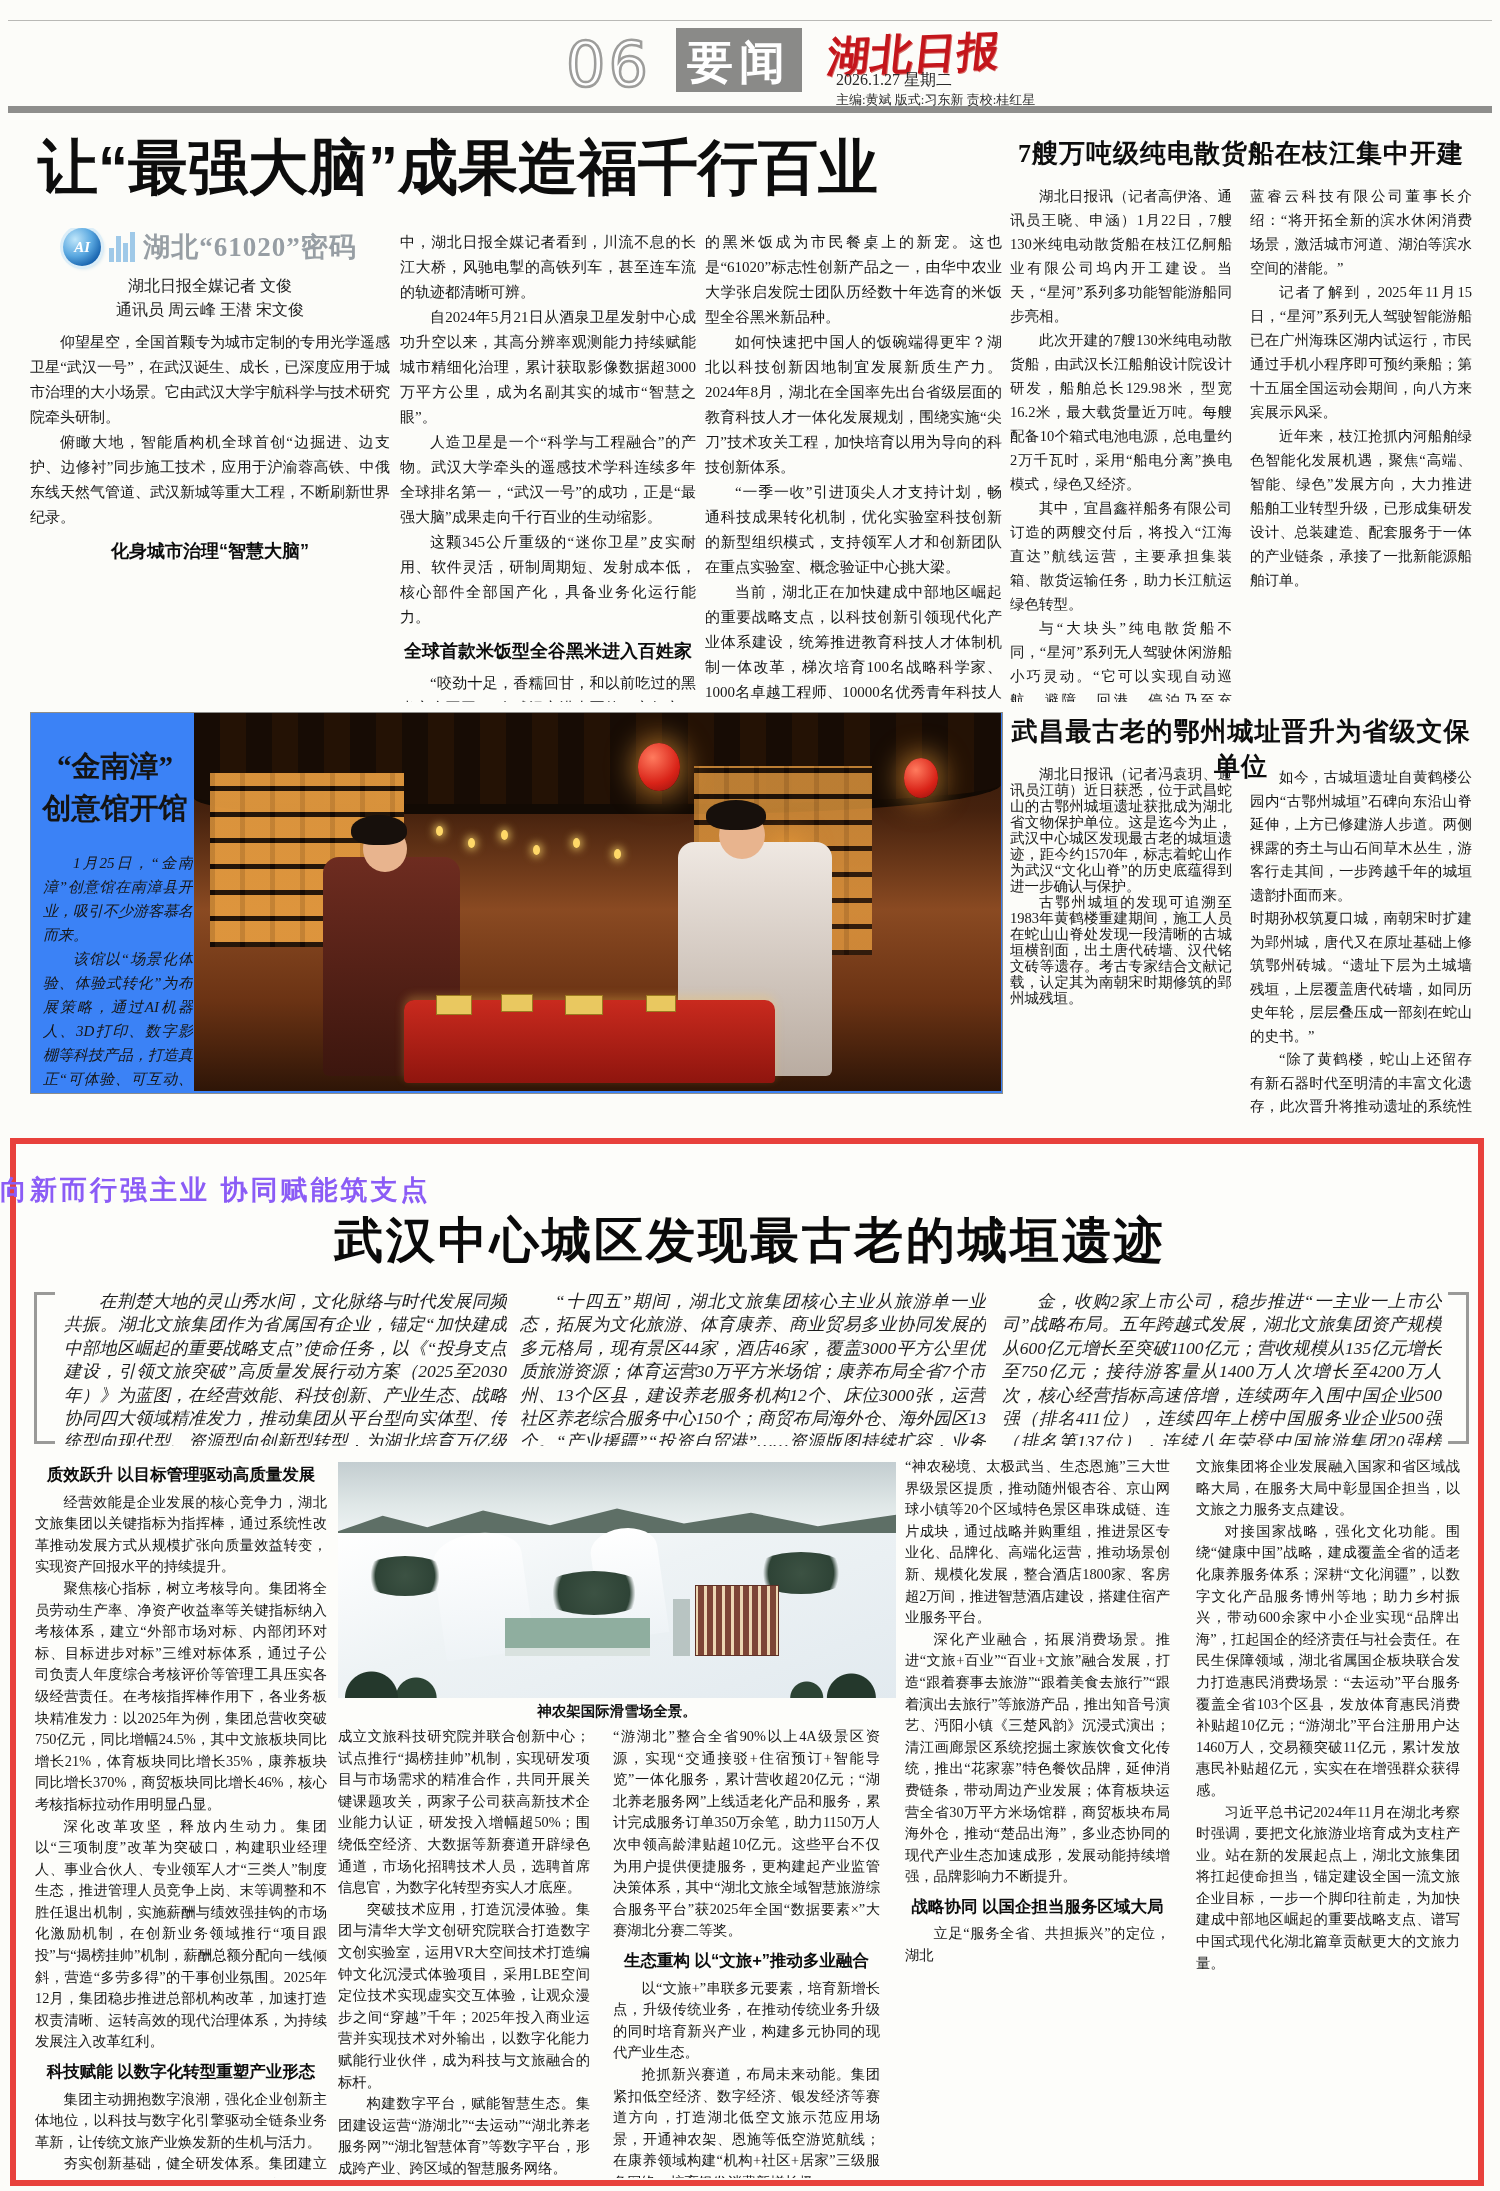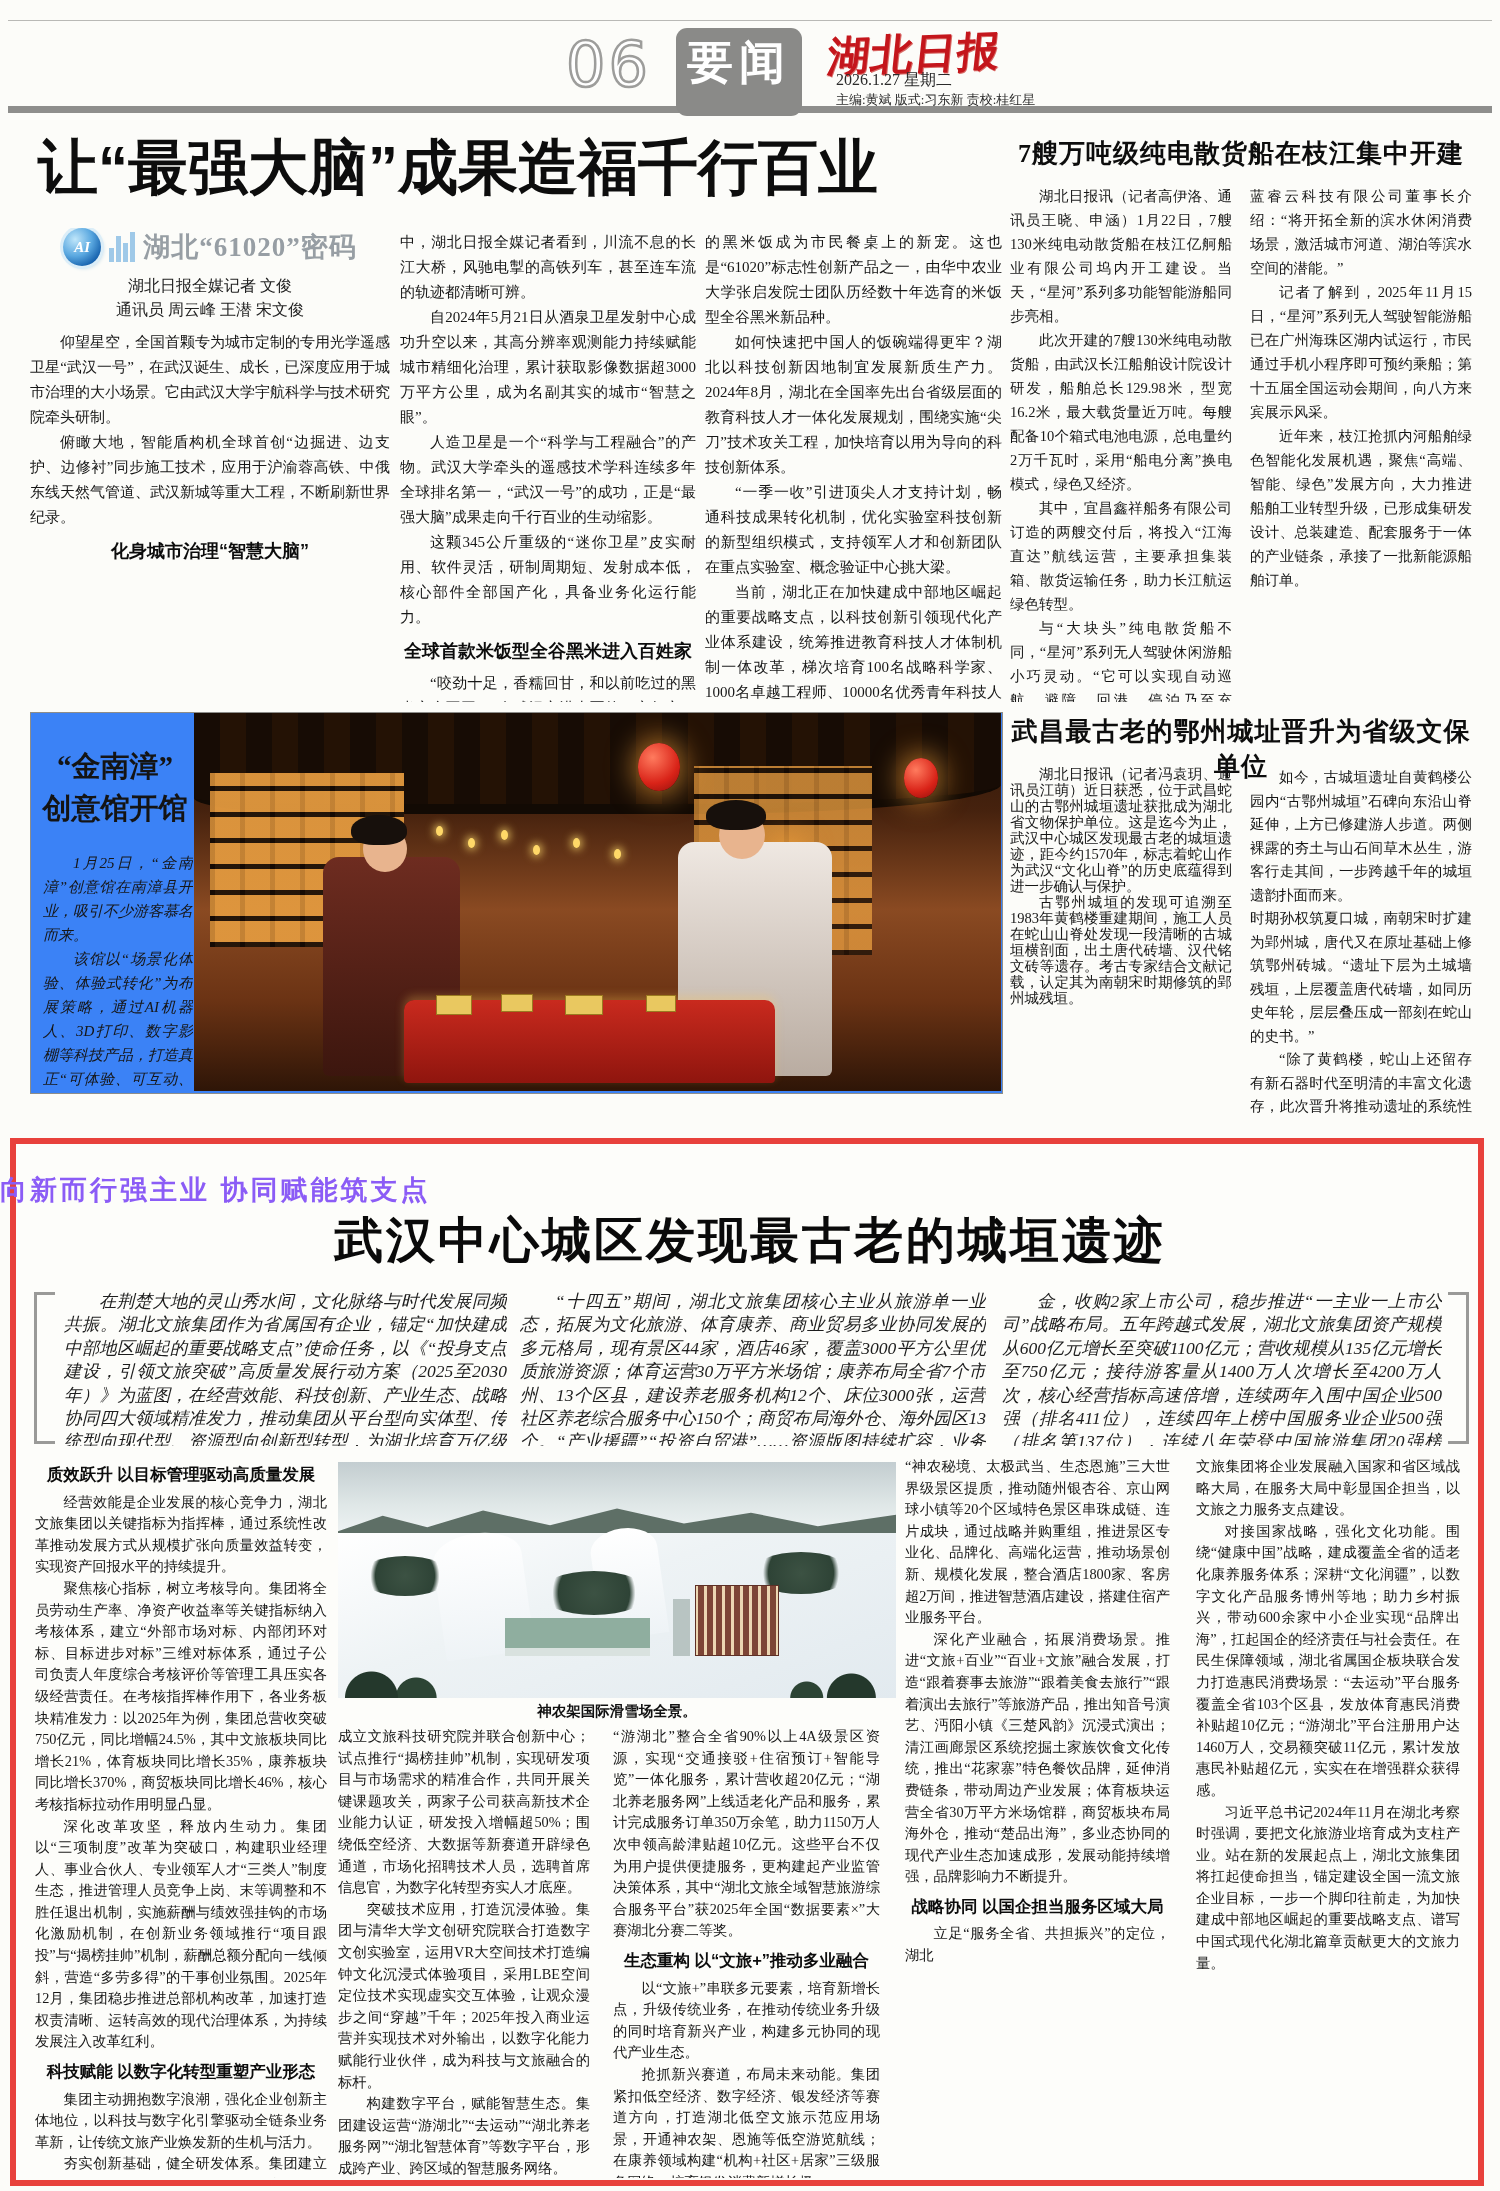--- a/index.html
+++ b/index.html
@@ -92,21 +92,21 @@
 </style>
 </head>
 <body>
 
 <div id="page">
 
   <div class="abs rule" style="left:8px;top:20px;width:1484px;"></div>
   <div class="abs thickbar" style="left:8px;top:106px;width:1484px;"></div>
 
   <div class="abs pageno" style="left:566px;top:28px;">06</div>
-  <div class="abs secbox" style="left:676px;top:28px;width:126px;height:88px;border-radius:11px;">要闻</div>
+  <div class="abs secbox" style="left:676px;top:28px;width:126px;height:64px;">要闻</div>
   <div class="abs masthead" style="left:828px;top:26px;">湖北日报</div>
   <div class="abs dateline" style="left:836px;top:70px;">2026.1.27 星期二</div>
   <div class="abs staffline" style="left:836px;top:91px;text-align:right;">主编:黄斌 版式:习东新 责校:桂红星</div>
 
   <div class="abs hl-a sans" style="left:38px;top:128px;width:965px;">让“最强大脑”成果造福千行百业</div>
 
   <div class="abs" style="left:30px;top:228px;width:360px;height:476px;overflow:hidden;">
     <div class="brandrow">
       <span class="ailogo">AI</span>
       <span class="skyline">

